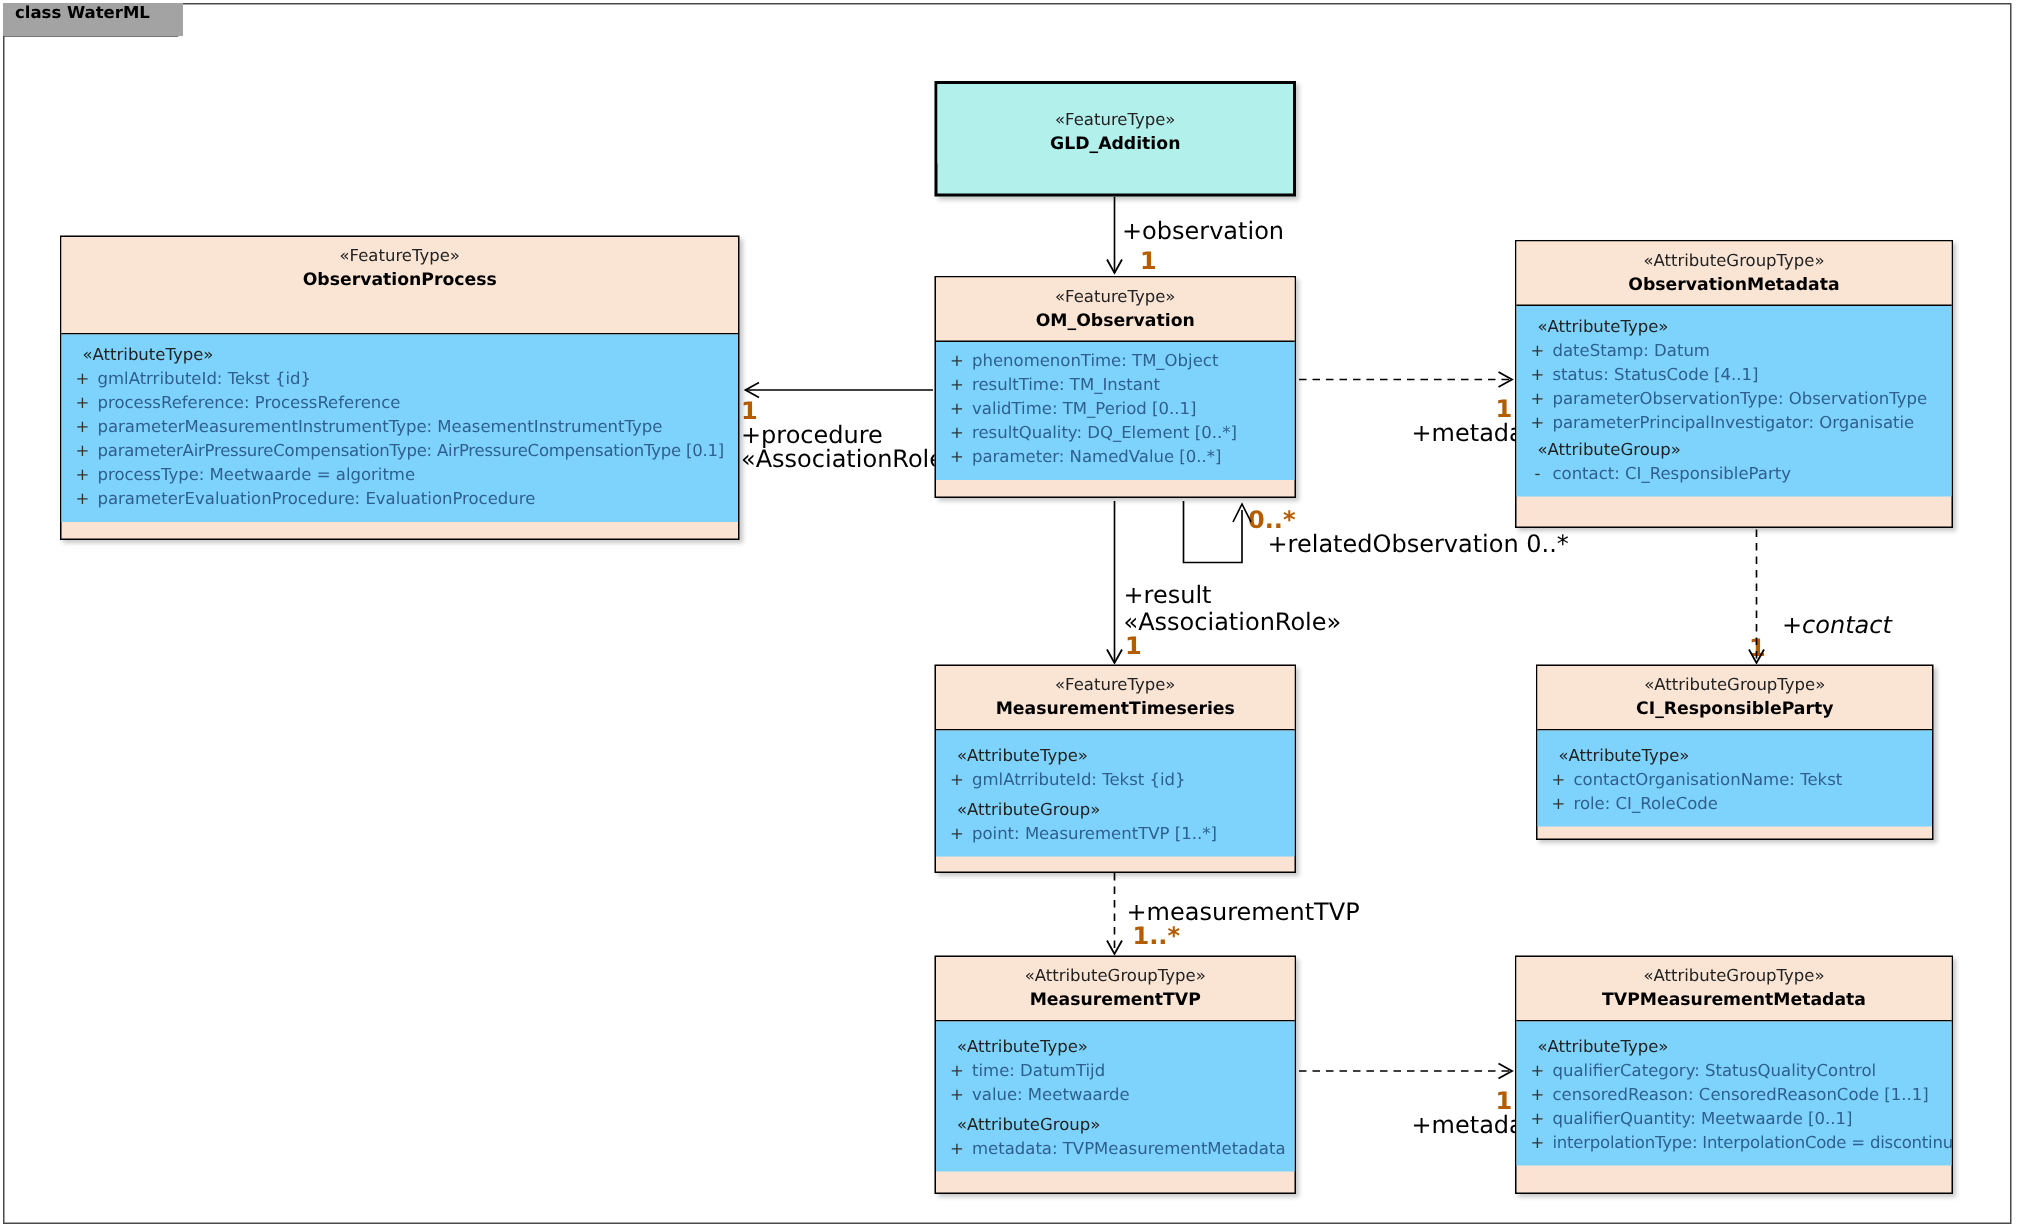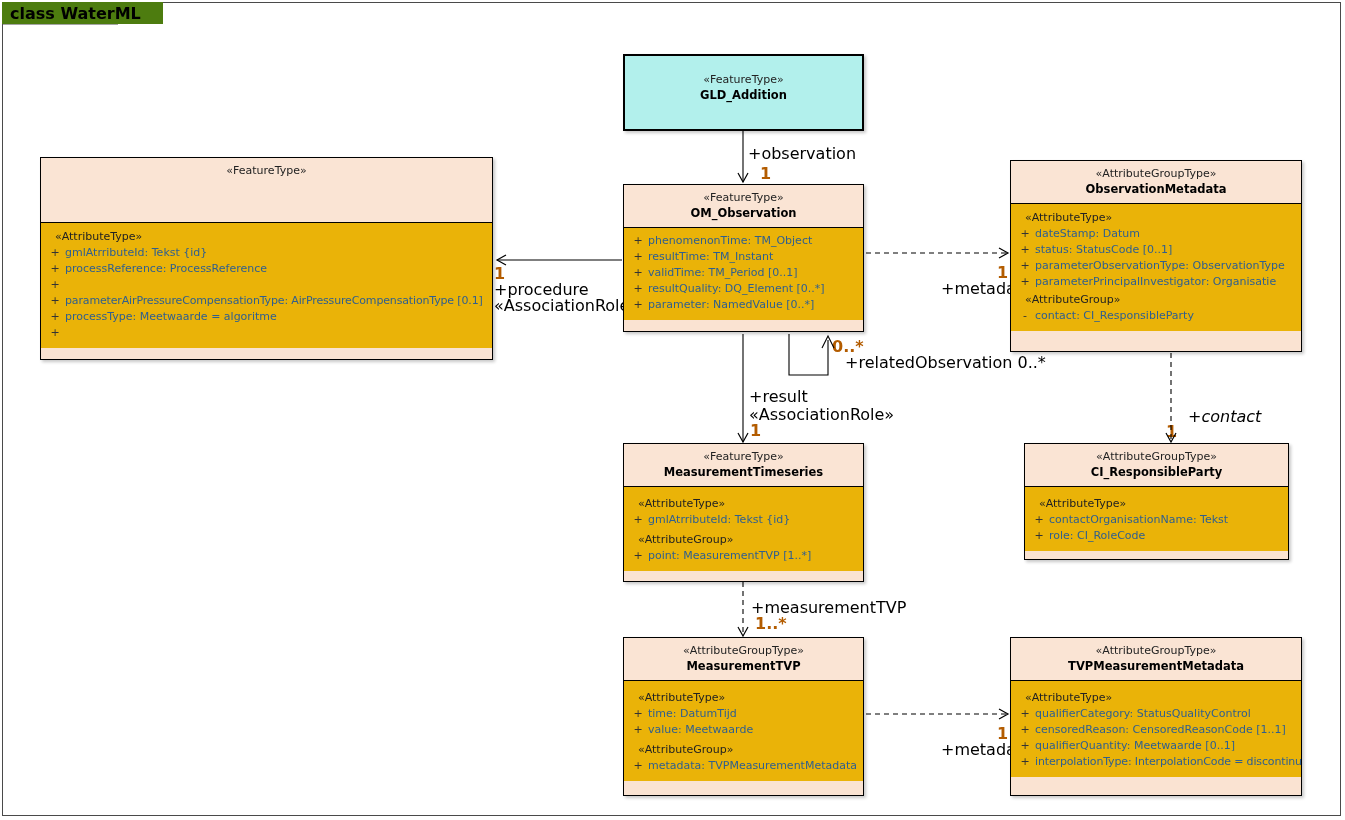--- a/index.html
+++ b/index.html
@@ -21,25 +21,25 @@
     width:1339px; height:814px;
     border:1px solid #4a4a4a;
     box-sizing:border-box;
     background:transparent;
   }
   .frame-tab{
     position:absolute;
     left:2px; top:2px;
     height:22px;
     box-sizing:border-box;
-    background:#4d7c0f;
+    background:#a3a3a3;
     border-right:none;
-    display:flex;align-items:center;
+    display:flex;
     padding:0 0 0 8px;
-    font-size:16px;
+    font-size:11px;
     font-weight:bold;
     color:#000;
     white-space:nowrap;
   }
   .frame-tab .tabinner{padding-right:22px;}
 
   
   .uml{
     position:absolute;
     box-sizing:border-box;
@@ -63,21 +63,21 @@
     font-size:11.5px;
     font-weight:bold;
     color:#000;
     margin-top:1px;
   }
   .uml .divider{
     height:1px;background:#000;
   }
   .uml .body{
     padding:6px 4px 7px 4px;
-    background:#eab308;
+    background:#7dd3fc;
   }
   .uml .grouplabel{
     font-size:11px;
     color:#222;
     padding:1px 0 2px 10px;
   }
   .attr{
     display:flex;
     align-items:flex-start;
     font-size:11px;
@@ -179,45 +179,48 @@
   <div class="uml cyan" style="left:623px;top:54px;width:241px;height:77px;z-index:2">
     <div class="header" style="padding-top:17px;">
       <div class="stereo">«FeatureType»</div>
       <div class="cname">GLD_Addition</div>
     </div>
   </div>
 
   <div class="uml" style="left:40px;top:157px;width:453px;height:203px;z-index:2">
     <div class="header" style="height:51px;">
       <div class="stereo">«FeatureType»</div>
+      <div class="cname">ObservationProcess</div>
     </div>
     <div class="divider"></div>
     <div class="body">
       <div class="grouplabel">«AttributeType»</div>
       <div class="attr">
         <span class="vis">+</span>
         <span class="txt">gmlAtrributeId: Tekst {id}</span>
       </div>
       <div class="attr">
         <span class="vis">+</span>
         <span class="txt">processReference: ProcessReference</span>
       </div>
       <div class="attr">
         <span class="vis">+</span>
+        <span class="txt">parameterMeasurementInstrumentType: MeasementInstrumentType</span>
       </div>
       <div class="attr tight">
         <span class="vis">+</span>
         <span class="txt">parameterAirPressureCompensationType: AirPressureCompensationType [0.1]</span>
       </div>
       <div class="attr">
         <span class="vis">+</span>
         <span class="txt">processType: Meetwaarde = algoritme</span>
       </div>
       <div class="attr">
         <span class="vis">+</span>
+        <span class="txt">parameterEvaluationProcedure: EvaluationProcedure</span>
       </div>
     </div>
   </div>
 
   <div class="uml" style="left:623px;top:184px;width:241px;height:148px;z-index:2">
     <div class="header">
       <div class="stereo">«FeatureType»</div>
       <div class="cname">OM_Observation</div>
     </div>
     <div class="divider"></div>
@@ -252,21 +255,21 @@
     </div>
     <div class="divider"></div>
     <div class="body">
       <div class="grouplabel">«AttributeType»</div>
       <div class="attr">
         <span class="vis">+</span>
         <span class="txt">dateStamp: Datum</span>
       </div>
       <div class="attr">
         <span class="vis">+</span>
-        <span class="txt">status: StatusCode [0..1]</span>
+        <span class="txt">status: StatusCode [4..1]</span>
       </div>
       <div class="attr">
         <span class="vis">+</span>
         <span class="txt">parameterObservationType: ObservationType</span>
       </div>
       <div class="attr">
         <span class="vis">+</span>
         <span class="txt">parameterPrincipalInvestigator: Organisatie</span>
       </div>
       <div class="grouplabel" style="padding-top:3px;">«AttributeGroup»</div>

